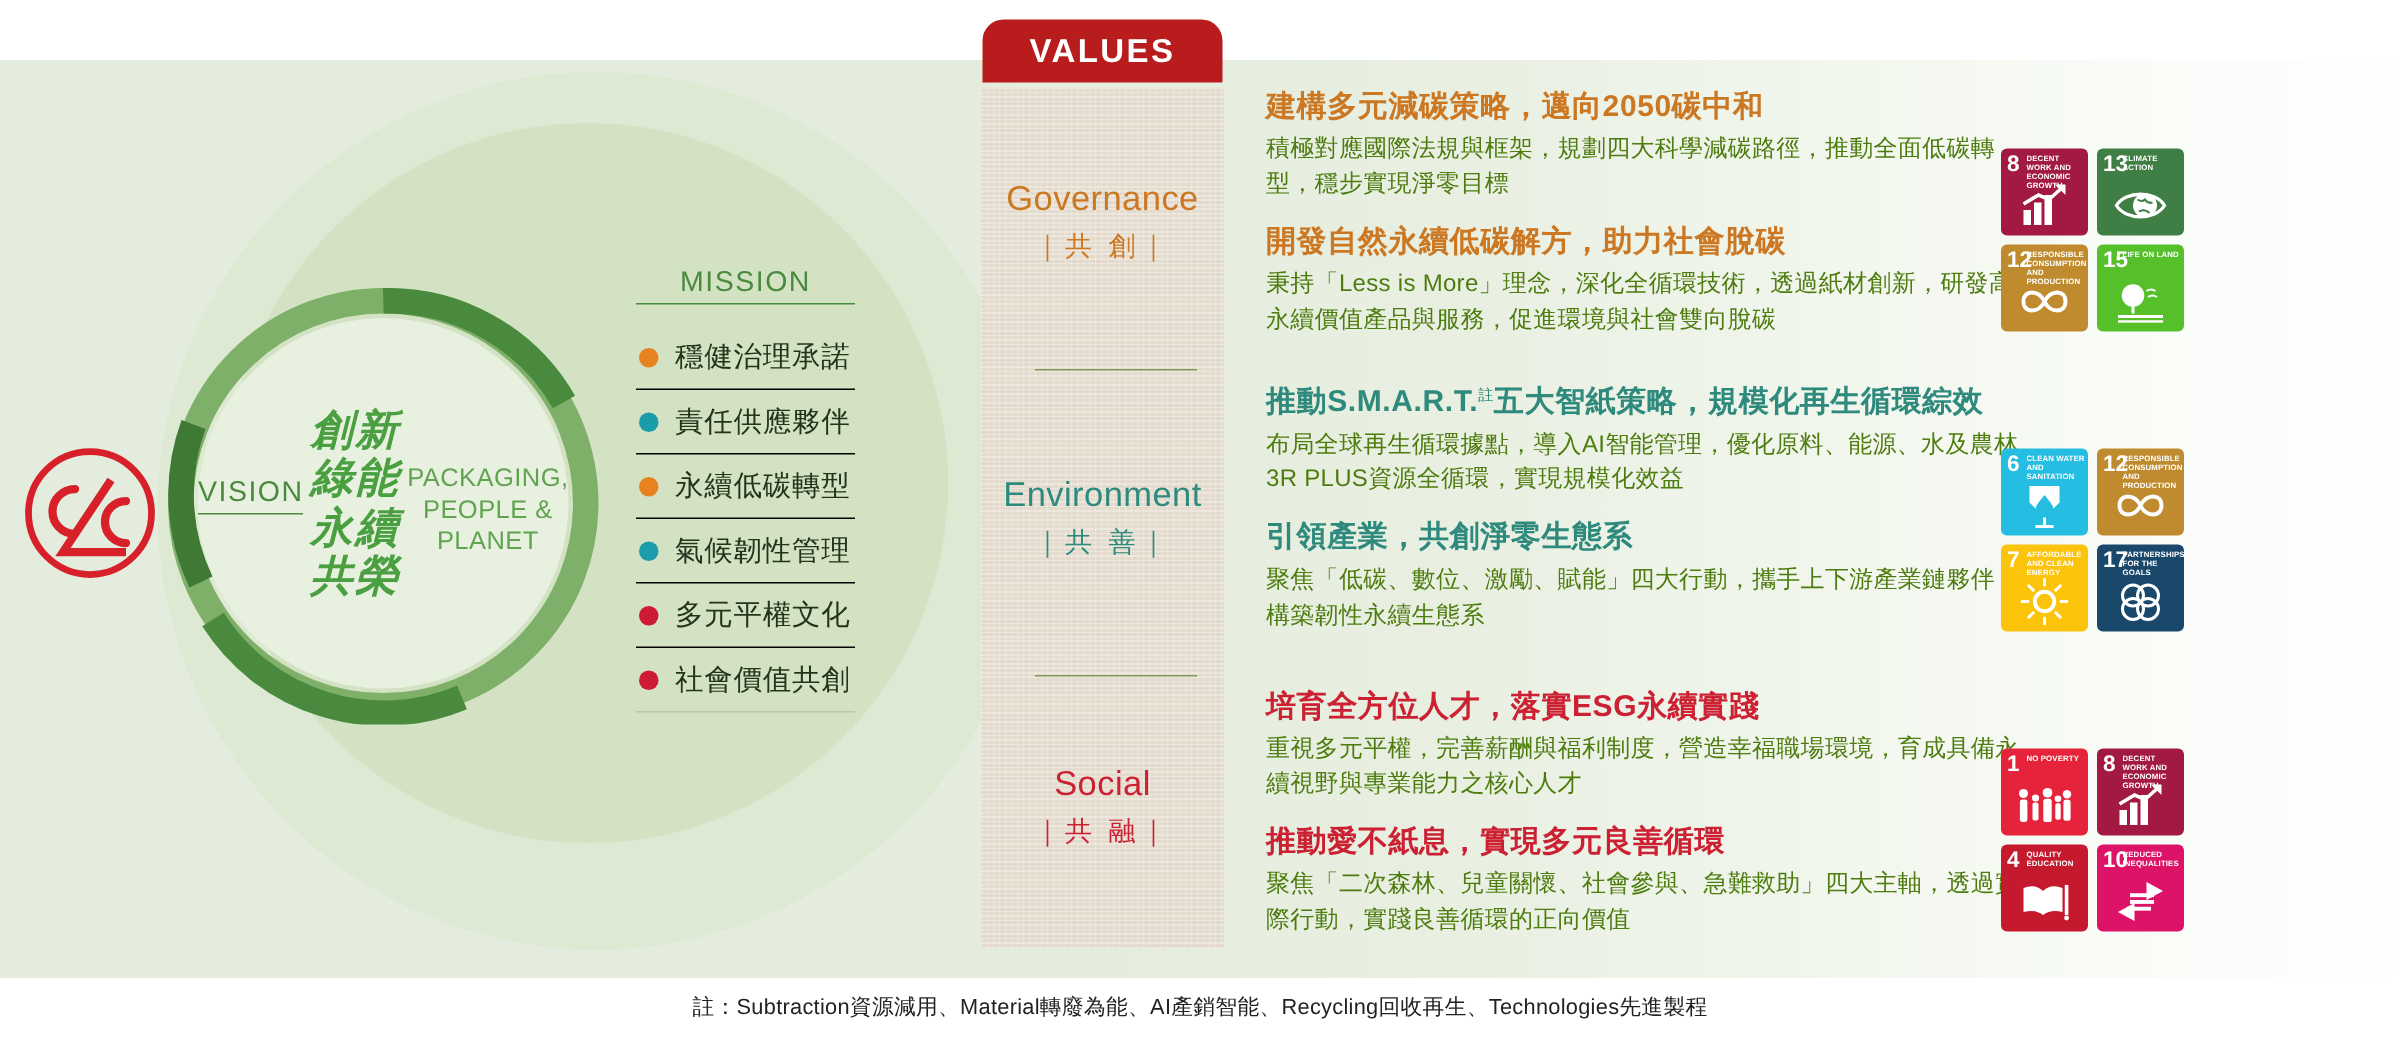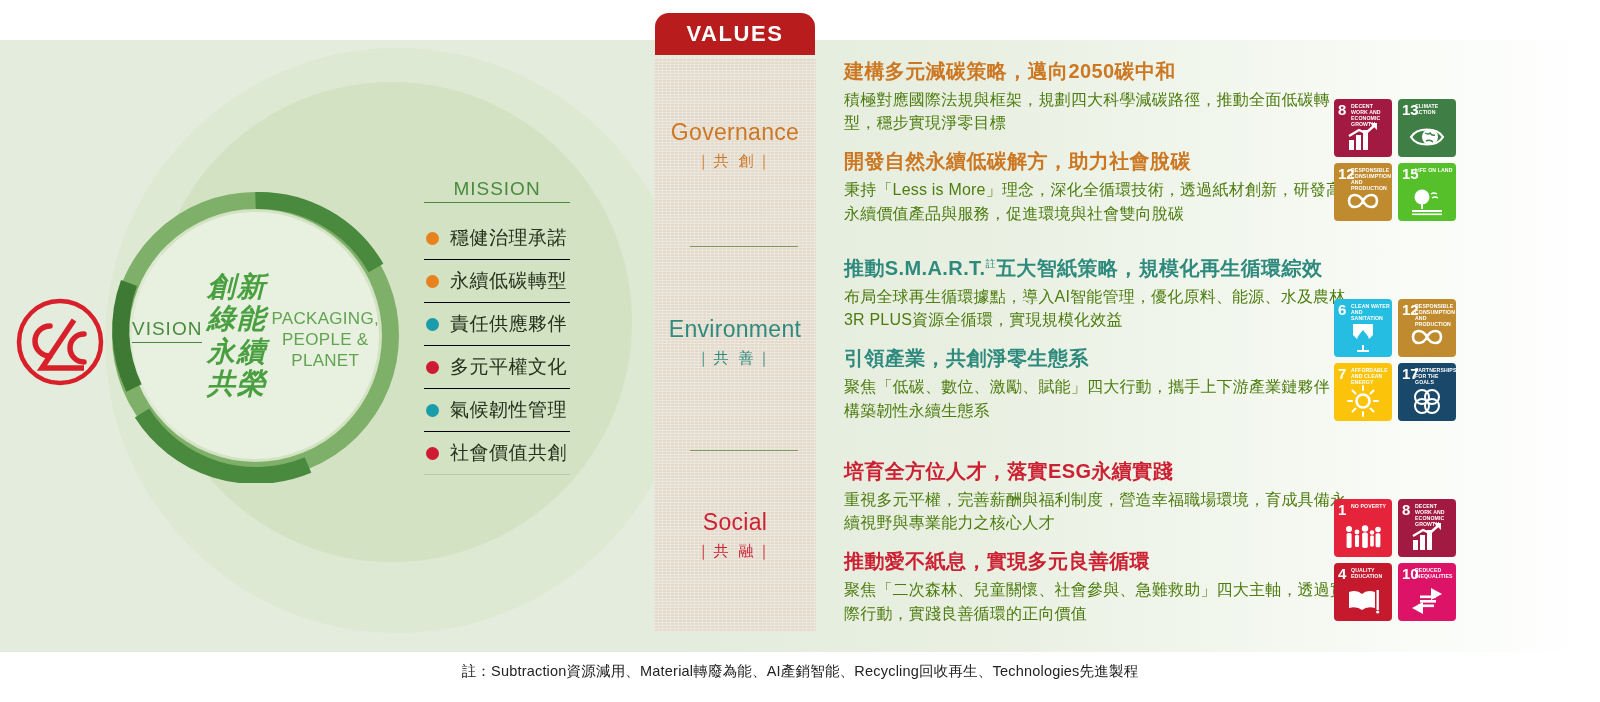--- a/index.html
+++ b/index.html
@@ -169,21 +169,21 @@
     position: absolute;
     width: 162px;
     text-align: center;
   }
   .label-en {
     font-size: 23px;
     letter-spacing: 0.3px;
     line-height: 1.3;
   }
   .label-cn {
-    font-size: 15px;
+    font-size: 18px;
     letter-spacing: 3px;
     margin-top: 4px;
   }
 
   .divider {
     position: absolute;
     left: 690px;
     width: 108px;
     height: 1px;
     background: #7c9a5a;
@@ -329,34 +329,34 @@
   </div>
 
   <div class="mission">
     <div class="mission-title">MISSION</div>
     <div id="mission-list">
         <div class="mission-item">
           <span class="mission-dot" style="background: rgb(232, 130, 30);"></span>
           <span class="mission-text">穩健治理承諾</span>
         </div>
         <div class="mission-item">
+          <span class="mission-dot" style="background: rgb(26, 156, 171);"></span>
+          <span class="mission-text">責任供應夥伴</span>
+        </div>
+        <div class="mission-item">
           <span class="mission-dot" style="background: rgb(232, 130, 30);"></span>
           <span class="mission-text">永續低碳轉型</span>
         </div>
         <div class="mission-item">
           <span class="mission-dot" style="background: rgb(26, 156, 171);"></span>
-          <span class="mission-text">責任供應夥伴</span>
+          <span class="mission-text">氣候韌性管理</span>
         </div>
         <div class="mission-item">
           <span class="mission-dot" style="background: rgb(207, 26, 51);"></span>
           <span class="mission-text">多元平權文化</span>
-        </div>
-        <div class="mission-item">
-          <span class="mission-dot" style="background: rgb(26, 156, 171);"></span>
-          <span class="mission-text">氣候韌性管理</span>
         </div>
         <div class="mission-item">
           <span class="mission-dot" style="background: rgb(207, 26, 51);"></span>
           <span class="mission-text">社會價值共創</span>
         </div>
       </div>
   </div>
 
   <div class="labels-col"></div>
   <div class="divider div-1"></div>

